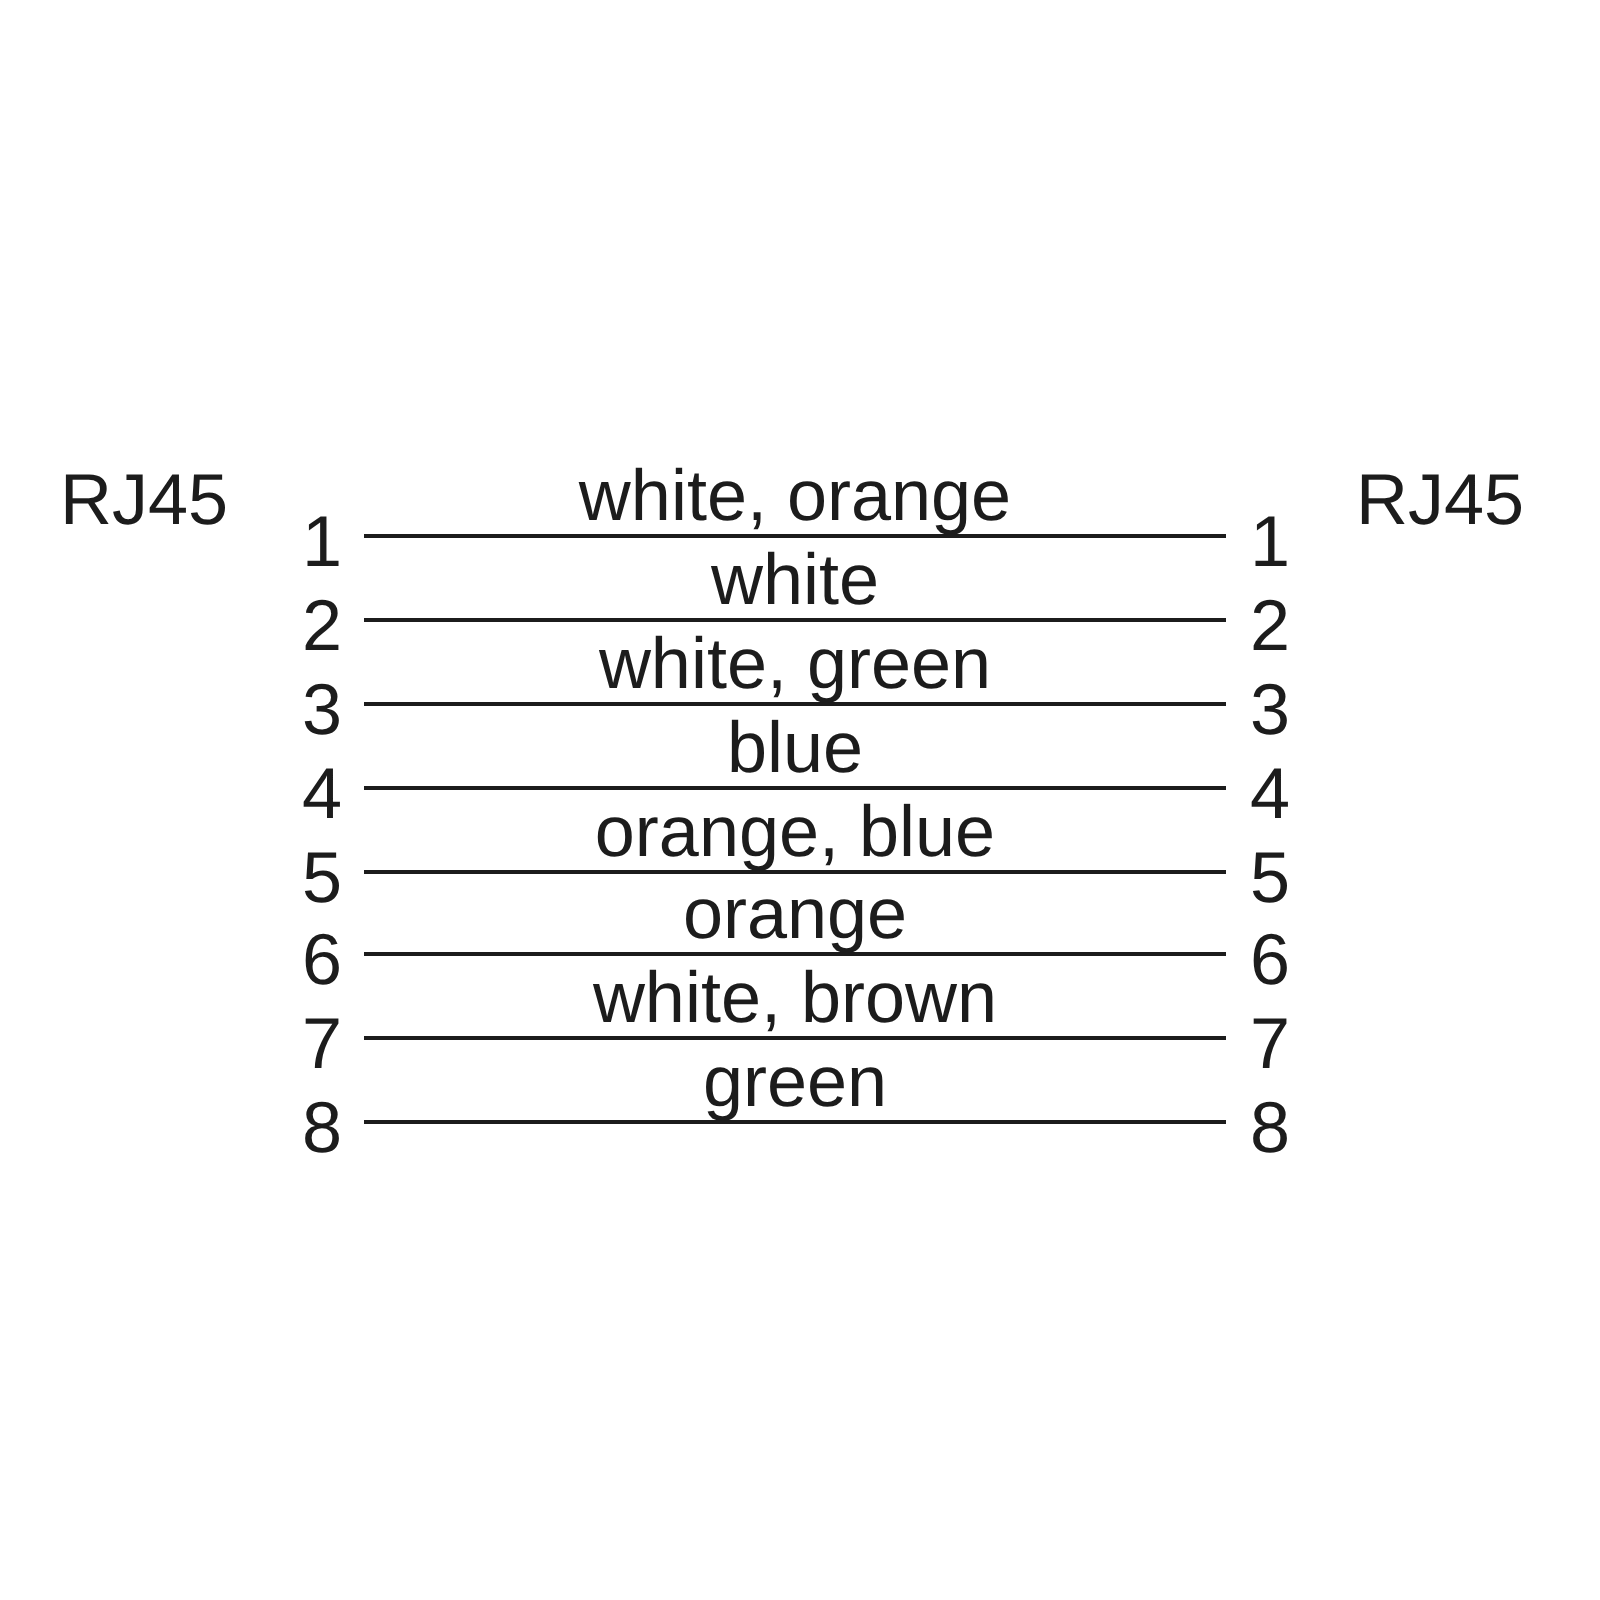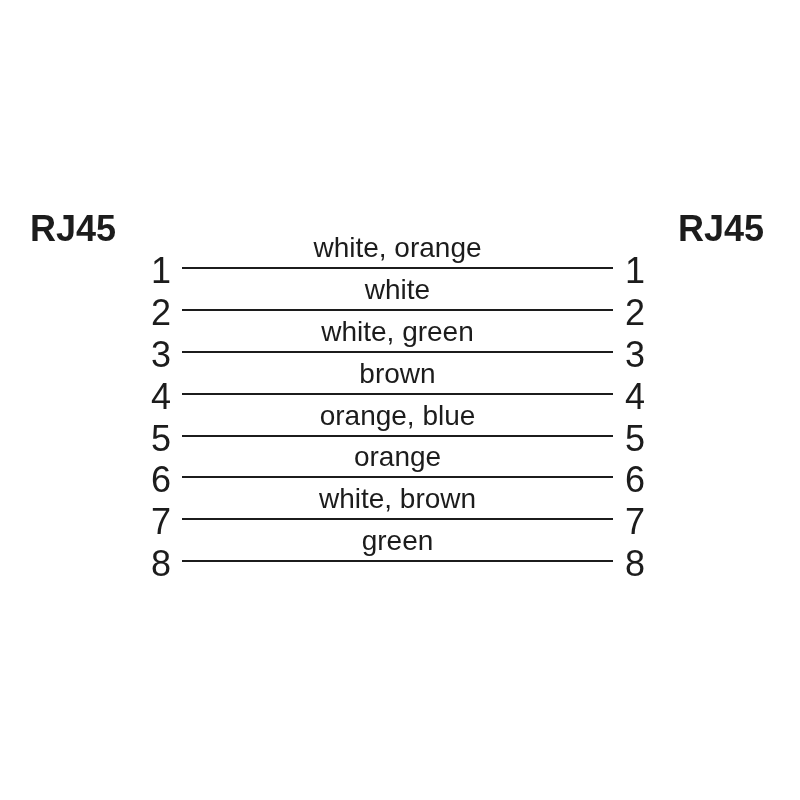--- a/index.html
+++ b/index.html
@@ -11,26 +11,25 @@
     position: relative;
     width: 800px;
     height: 800px;
     background: #ffffff;
     font-family: "Liberation Sans", sans-serif;
     color: #1c1c1c;
     overflow: hidden;
   }
   .connector-label {
     position: absolute;
-    top: 208px;
+    top: 229px;
     height: 42px;
     line-height: 42px;
     font-size: 36px;
     white-space: nowrap;
-    font-weight: bold;
   }
   .connector-label.left  { left: 30px; }
   .connector-label.right { left: 678px; }
   .wire-row {
     position: absolute;
     left: 0;
     width: 800px;
     height: 0;
   }
   .wire-line {
@@ -51,21 +50,21 @@
   }
   .pin-number.pin-left  { left: 136px; width: 50px; }
   .pin-number.pin-right { left: 611px; width: 48px; }
   .wire-color-label {
     position: absolute;
     left: 182px;
     width: 431px;
     top: -41px;
     height: 42px;
     line-height: 42px;
-    font-size: 28px;
+    font-size: 36px;
     text-align: center;
     white-space: nowrap;
   }
 </style>
 </head>
 <body>
 
 <div class="canvas">
 
   <div class="connector-label left">RJ45</div>
@@ -89,21 +88,21 @@
   <div class="wire-row" style="top:352px">
     <div class="wire-line"></div>
     <div class="pin-number pin-left">3</div>
     <div class="wire-color-label">white, green</div>
     <div class="pin-number pin-right">3</div>
   </div>
 
   <div class="wire-row" style="top:394px">
     <div class="wire-line"></div>
     <div class="pin-number pin-left">4</div>
-    <div class="wire-color-label">brown</div>
+    <div class="wire-color-label">blue</div>
     <div class="pin-number pin-right">4</div>
   </div>
 
   <div class="wire-row" style="top:436px">
     <div class="wire-line"></div>
     <div class="pin-number pin-left">5</div>
     <div class="wire-color-label">orange, blue</div>
     <div class="pin-number pin-right">5</div>
   </div>
 

